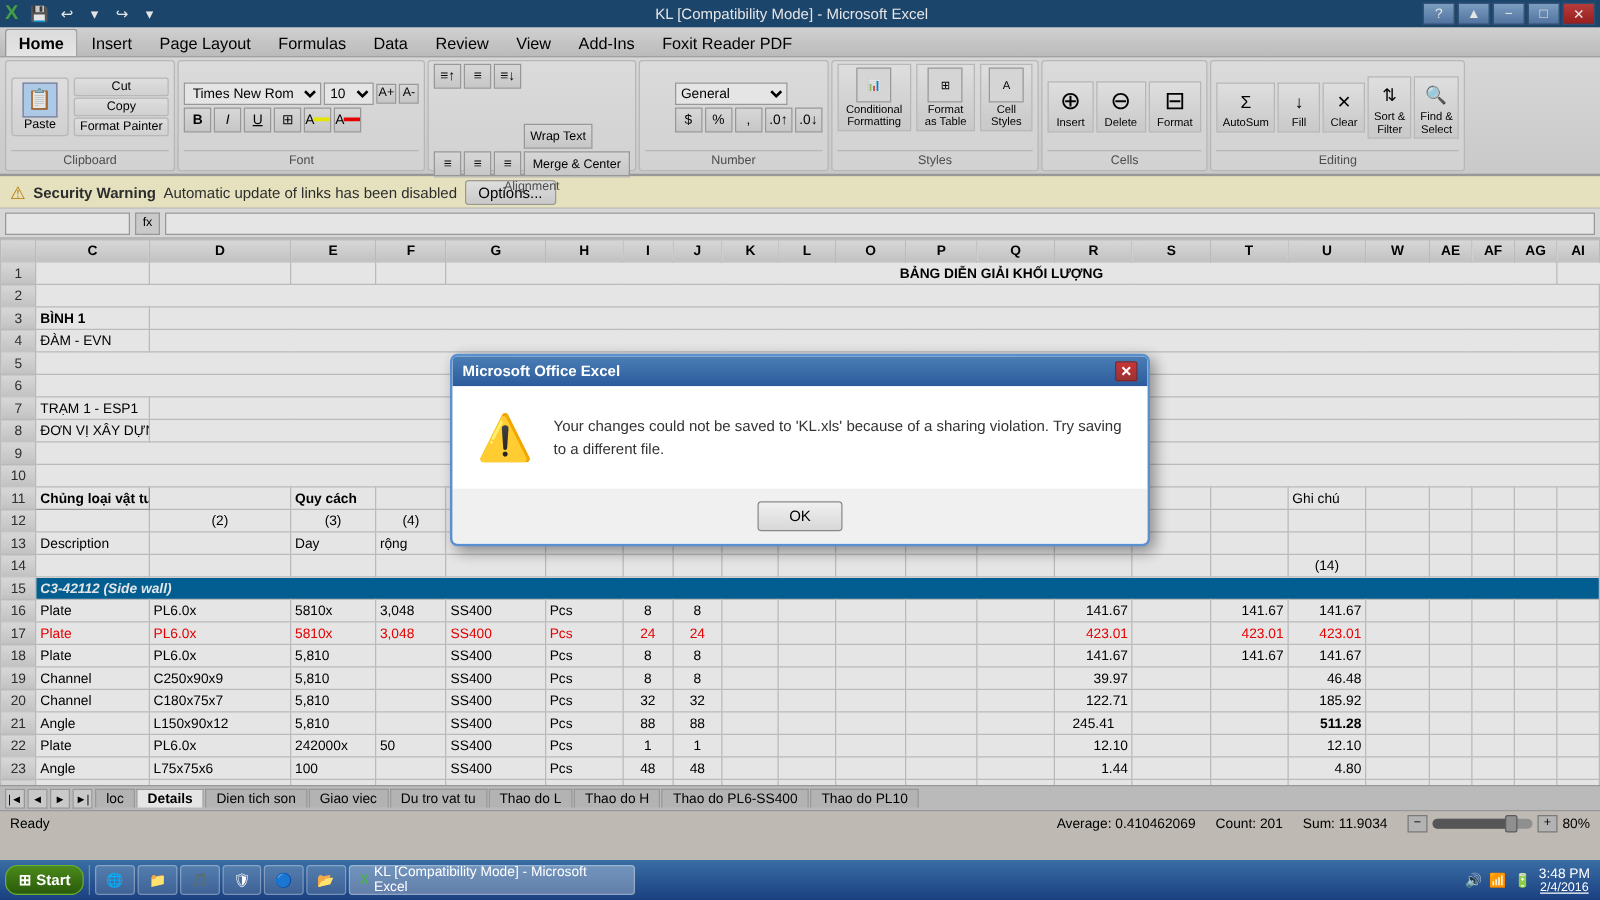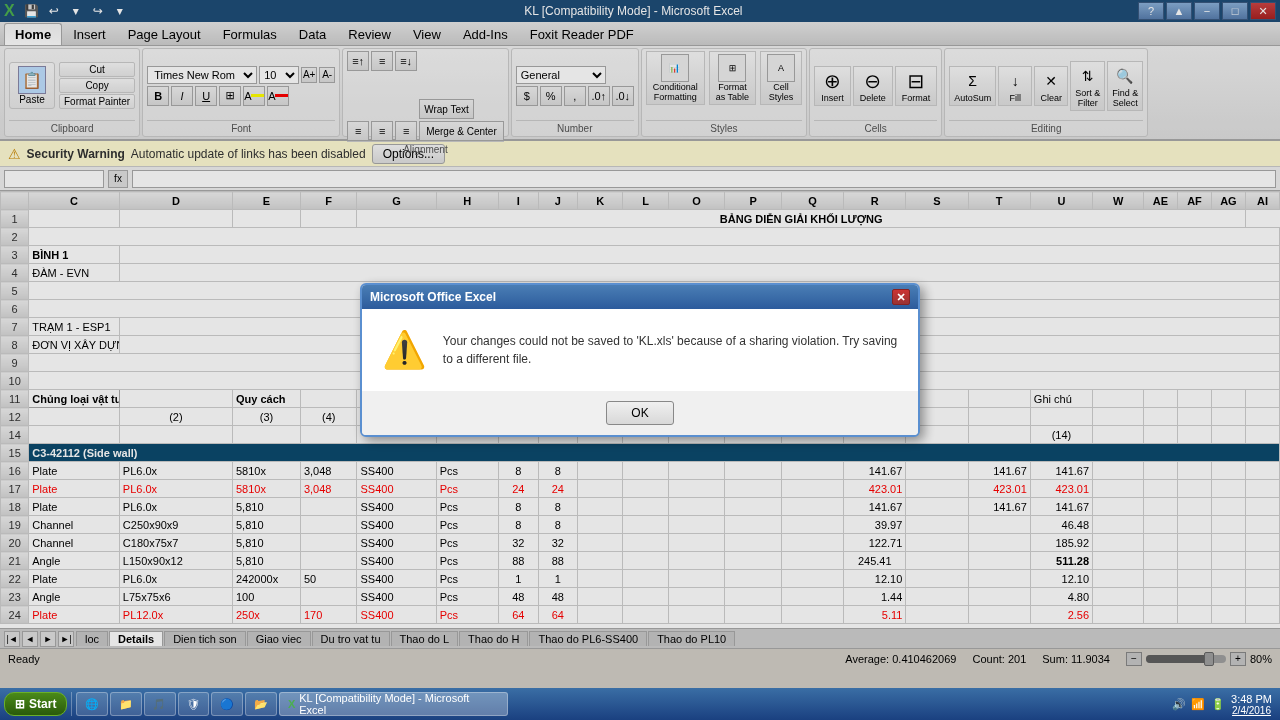--- a/index.html
+++ b/index.html
@@ -96,21 +96,21 @@
     .align-btn {
       width: 22px; height: 20px; background: linear-gradient(to bottom, #f0f0f0, #ddd);
       border: 1px solid #aaa; cursor: pointer; display: flex; align-items: center; justify-content: center; font-size: 11px;
     }
     .merge-btn {
       padding: 2px 6px; background: linear-gradient(to bottom, #f0f0f0, #ddd);
       border: 1px solid #aaa; cursor: pointer; font-size: 10px; white-space: nowrap;
     }
 
     
-    .number-controls { display: flex; flex-direction: column; gap: 2px; }
+    .number-controls { display: flex; flex-direction: column; gap: 2px; margin-left: 24px; }
     .number-select { width: 90px; height: 18px; font-size: 11px; border: 1px solid #aaa; background: white; }
     .number-row { display: flex; gap: 2px; }
     .num-btn {
       width: 22px; height: 20px; background: linear-gradient(to bottom, #f0f0f0, #ddd);
       border: 1px solid #aaa; cursor: pointer; font-size: 11px; display: flex; align-items: center; justify-content: center;
     }
     .style-btn {
       padding: 2px 6px; background: linear-gradient(to bottom, #f8f8f8, #e0e0e0);
       border: 1px solid #ccc; cursor: pointer; font-size: 10px;
       display: flex; flex-direction: column; align-items: center;
@@ -702,20 +702,45 @@
             <td></td>
             <td></td>
             <td></td>
             <td></td>
             <td></td>
             <td></td>
             <td></td>
             <td></td>
           </tr>
 
+          <tr>
+            <td class="row-num">13</td>
+            <td>Description</td>
+            <td></td>
+            <td>Day</td>
+            <td>rộng</td>
+            <td></td>
+            <td></td>
+            <td></td>
+            <td></td>
+            <td></td>
+            <td></td>
+            <td></td>
+            <td></td>
+            <td></td>
+            <td></td>
+            <td></td>
+            <td></td>
+            <td></td>
+            <td></td>
+            <td></td>
+            <td></td>
+            <td></td>
+            <td></td>
+          </tr>
 
           <tr>
             <td class="row-num">14</td>
             <td></td>
             <td></td>
             <td></td>
             <td></td>
             <td></td>
             <td></td>
             <td></td>
@@ -731,21 +756,21 @@
             <td style="text-align:center;">(14)</td>
             <td></td>
             <td></td>
             <td></td>
             <td></td>
             <td></td>
           </tr>
 
           <tr>
             <td class="row-num">15</td>
-            <td colspan="22" style="background:#0c4a6e;color:white;font-weight:bold;">C3-42112 (Side wall)</td>
+            <td colspan="22" style="background:#0369a1;color:white;font-weight:bold;font-style:italic;">C3-42112 (Side wall)</td>
           </tr>
 
           <tr>
             <td class="row-num">16</td>
             <td>Plate</td>
             <td>PL6.0x</td>
             <td>5810x</td>
             <td>3,048</td>
             <td>SS400</td>
             <td>Pcs</td>

